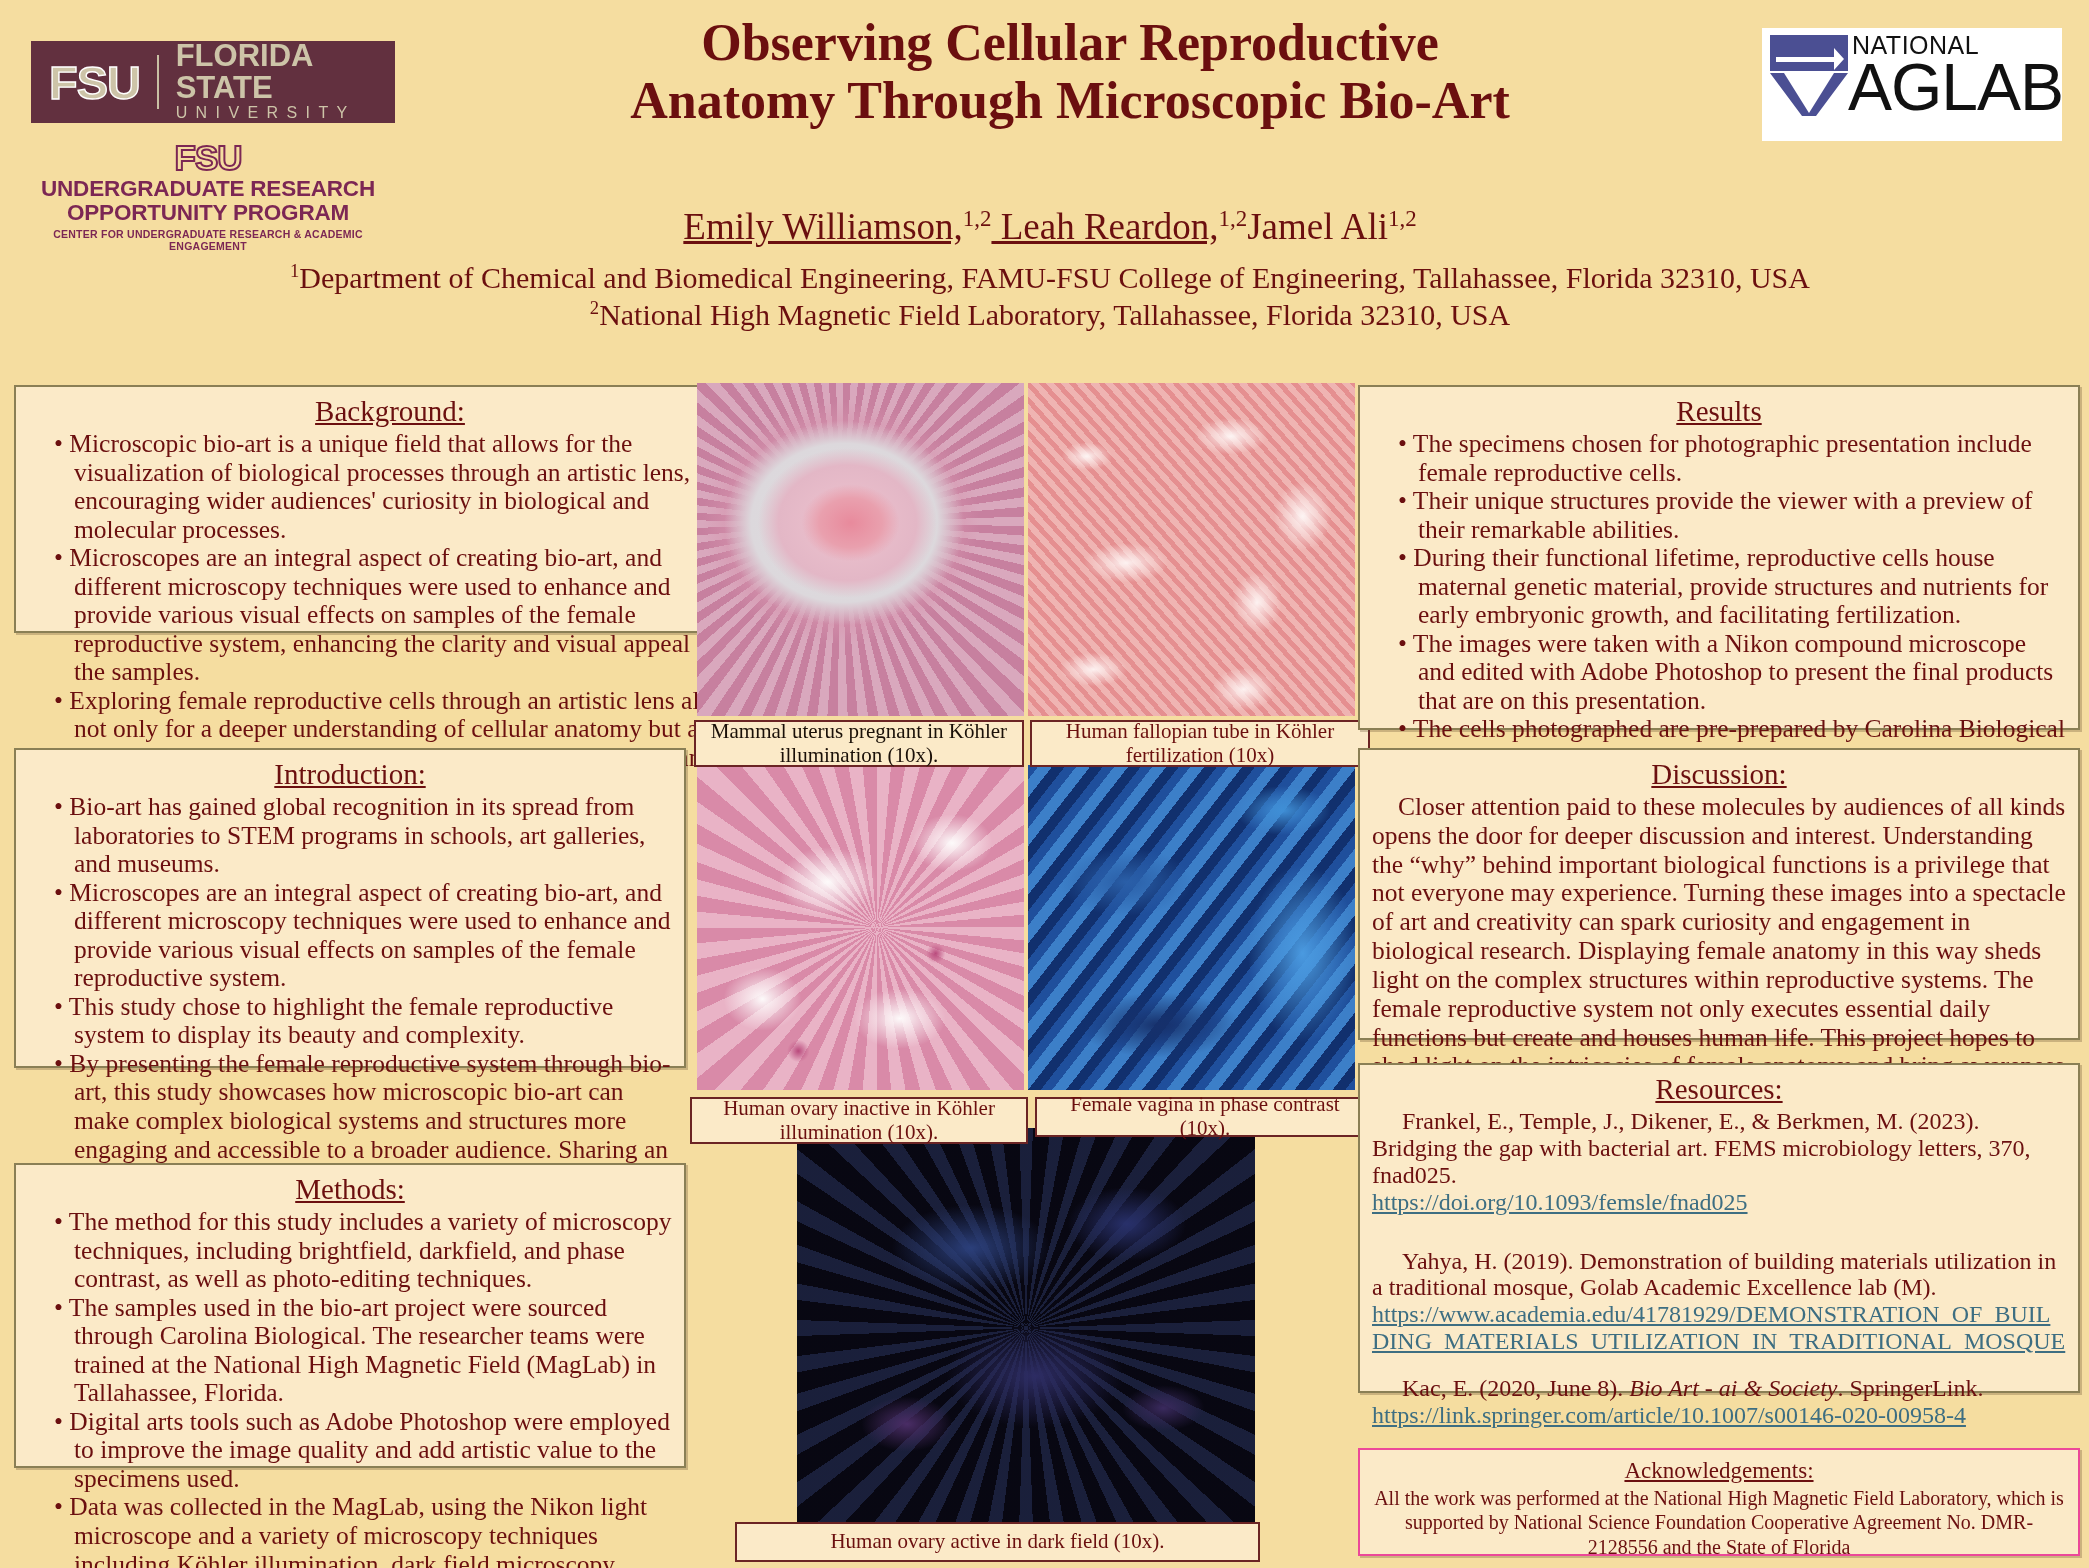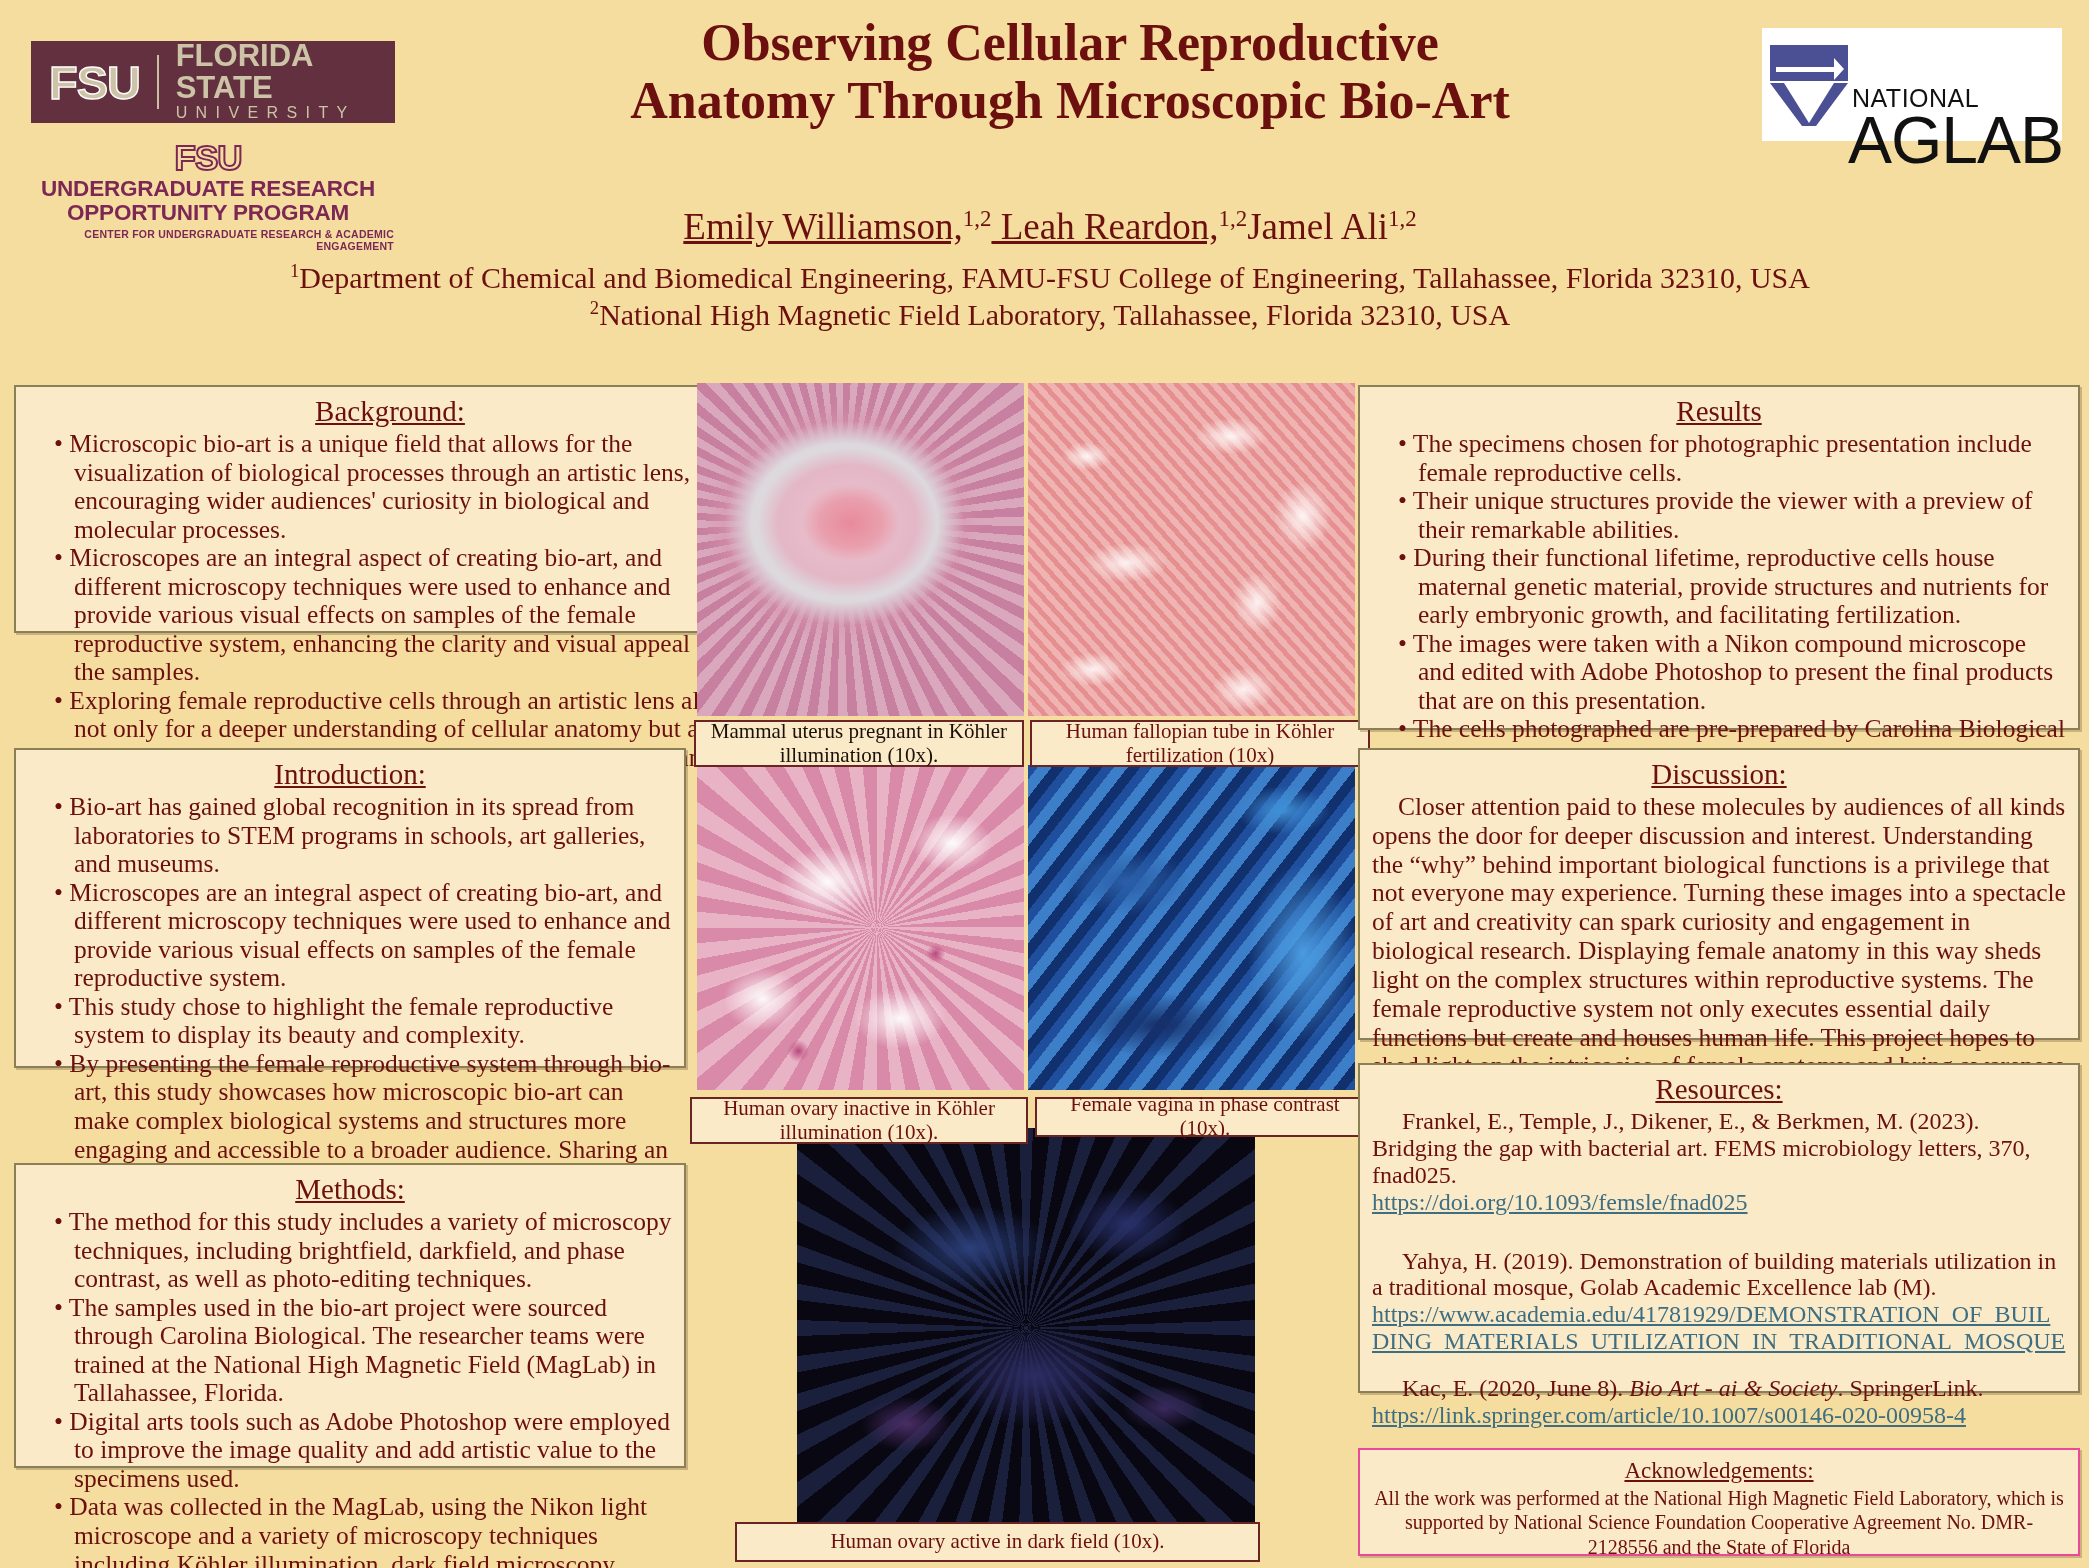--- a/index.html
+++ b/index.html
@@ -51,27 +51,27 @@
   }
   .urop-logo .urop-fsu {
     font-size: 35px; font-weight: bold; letter-spacing: -1px;
     color: #f5dda0; -webkit-text-stroke: 2px #7c2754;
     line-height: 1.05;
   }
   .urop-logo .urop-l1, .urop-logo .urop-l2 {
     font-size: 22.5px; font-weight: bold; line-height: 1.08; letter-spacing: -0.2px;
   }
   .urop-logo .urop-l3 {
-    font-size: 10.5px; font-weight: bold; letter-spacing: 0.25px; margin-top: 3px; text-align: right;
+    font-size: 10.5px; font-weight: bold; letter-spacing: 0.25px; margin-top: 3px;
   }
 
   .maglab-logo {
     position: absolute; left: 1762px; top: 28px;
     width: 300px; height: 113px; background: #ffffff;
-    display: flex; align-items: center; padding: 5px 4px 2px 6px;
+    display: flex; align-items: flex-start; padding: 5px 4px 2px 6px;
   }
   .maglab-m {
     width: 82px; position: relative; flex: none;
   }
   .maglab-text { flex: 1; position: relative; }
   .maglab-text .ml-nat {
     font-family: "Liberation Sans", sans-serif;
     font-size: 25px; letter-spacing: 0.5px; color: #111;
     position: absolute; left: 2px; top: 0px; line-height: 1;
   }

